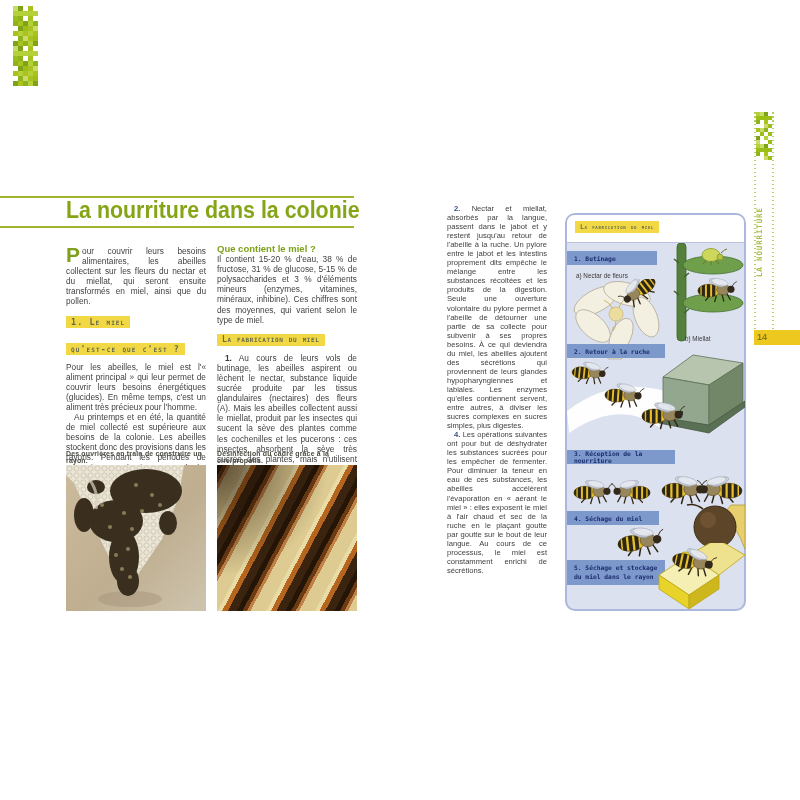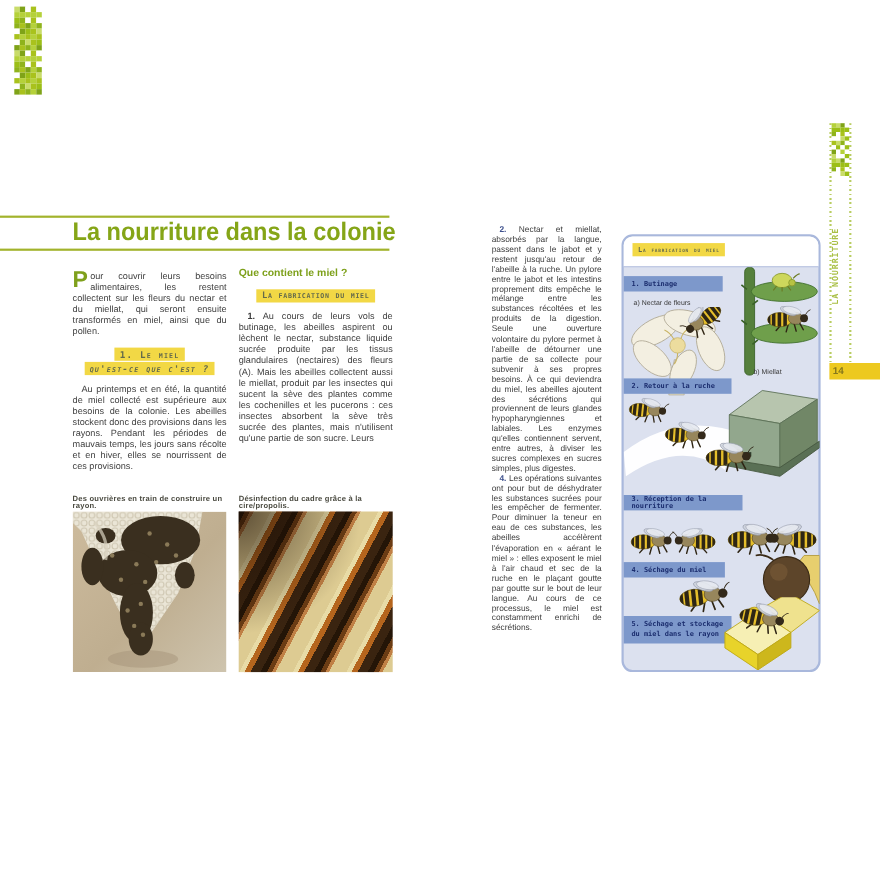--- a/index.html
+++ b/index.html
@@ -9,21 +9,21 @@
   
   .rule{position:absolute;left:0;width:354px;height:2px;background:#a2b32c;}
   #main-title{position:absolute;left:66px;top:197px;font-size:23px;font-weight:bold;
       color:#85a517;letter-spacing:0px;transform:scaleX(.93);transform-origin:left top;white-space:nowrap;}
   
   .col{position:absolute;font-size:8.3px;line-height:10.1px;text-align:justify;color:#3f3f3f;}
   .col p{margin:0;}
   .indent{text-indent:8px;}
   .dropcap{float:left;font-size:21px;line-height:18px;font-weight:bold;color:#7fa01c;margin:0 2px 0 0;}
   .greenhead{font-size:9.5px;font-weight:bold;color:#7da01a;margin:0 0 3px 0;text-align:left;}
-  .pxwrap{text-align:center;margin:9px 0 7px 0;}
+  .pxwrap{margin:9px 0 7px 0;}
   .pxhead{display:inline-block;background:#f2d845;color:#646a4b;
       font-family:"DejaVu Sans Mono",monospace;font-weight:bold;font-variant:small-caps;
       font-size:8.4px;letter-spacing:1.1px;padding:1px 5px;line-height:10px;}
   .num-blue{font-weight:bold;color:#3c4f8c;}
   .num-dark{font-weight:bold;color:#3a3a3a;}
   .caption{position:absolute;font-size:6.9px;font-weight:bold;color:#4a4a40;letter-spacing:.2px;}
   .photo{position:absolute;width:140px;height:146px;overflow:hidden;}
   
   #rp-col{position:absolute;left:447px;top:204px;width:100px;font-size:7.6px;line-height:9.05px;
       text-align:justify;color:#3e3e3e;}
@@ -173,30 +173,32 @@
       <div style="background: rgb(143, 179, 28);"></div>
       <div style="background: rgb(181, 209, 58);"></div>
       <div style="background: rgb(127, 163, 24);"></div>
     </div>
 
   <div class="rule" style="top:196px;"></div>
   <div id="main-title">La nourriture dans la colonie</div>
   <div class="rule" style="top:226px;"></div>
 
   <div class="col" style="left:66px;top:246px;width:140px;">
-    <p><span class="dropcap">P</span><span>our couvrir leurs besoins alimentaires, les restent collectent sur les fleurs du nectar et du miellat, qui seront ensuite transformés en miel, ainsi que du pollen.</span></p>
+    <p><span class="dropcap">P</span><span>our couvrir leurs besoins alimentaires, les abeilles collectent sur les fleurs du nectar et du miellat, qui seront ensuite transformés en miel, ainsi que du pollen.</span></p>
     <div class="pxwrap">
       <span class="pxhead">1. Le miel</span><br>
-      <span class="pxhead" style="margin-top:1px;font-style:italic;">qu'est-ce que c'est ?</span>
+      <span class="pxhead" style="margin-top:15px;">qu'est-ce que c'est ?</span>
     </div>
+    <p>Pour les abeilles, le miel est l'« aliment principal » qui leur permet de couvrir leurs besoins énergétiques (glucides). En même temps, c'est un aliment très précieux pour l'homme.</p>
     <p class="indent">Au printemps et en été, la quantité de miel collecté est supérieure aux besoins de la colonie. Les abeilles stockent donc des provisions dans les rayons. Pendant les périodes de mauvais temps, les jours sans récolte et en hiver, elles se nourrissent de ces provisions.</p>
   </div>
 
   <div class="col" style="left:217px;top:244px;width:140px;">
     <p class="greenhead">Que contient le miel ?</p>
+    <p>Il contient 15-20 % d'eau, 38 % de fructose, 31 % de glucose, 5-15 % de polysaccharides et 3 % d'éléments mineurs (enzymes, vitamines, minéraux, inhibine). Ces chiffres sont des moyennes, qui varient selon le type de miel.</p>
     <div class="pxwrap">
       <span class="pxhead" style="letter-spacing:.6px;font-size:8px;">La fabrication du miel</span>
     </div>
     <p class="indent"><span class="num-dark">1.</span> <span>Au cours de leurs vols de butinage, les abeilles aspirent ou lèchent le nectar, substance liquide sucrée produite par les tissus glandulaires (nectaires) des fleurs (A). Mais les abeilles collectent aussi le miellat, produit par les insectes qui sucent la sève des plantes comme les cochenilles et les pucerons : ces insectes absorbent la sève très sucrée des plantes, mais n'utilisent qu'une partie de son sucre. Leurs</span></p>
   </div>
 
   <div class="caption" style="left:66px;top:450px;width:140px;">Des ouvrières en train de construire un rayon.</div>
   <div class="caption" style="left:217px;top:450px;width:140px;">Désinfection du cadre grâce à la cire/propolis.</div>
 
   <div class="photo" style="left:66px;top:465px;">

